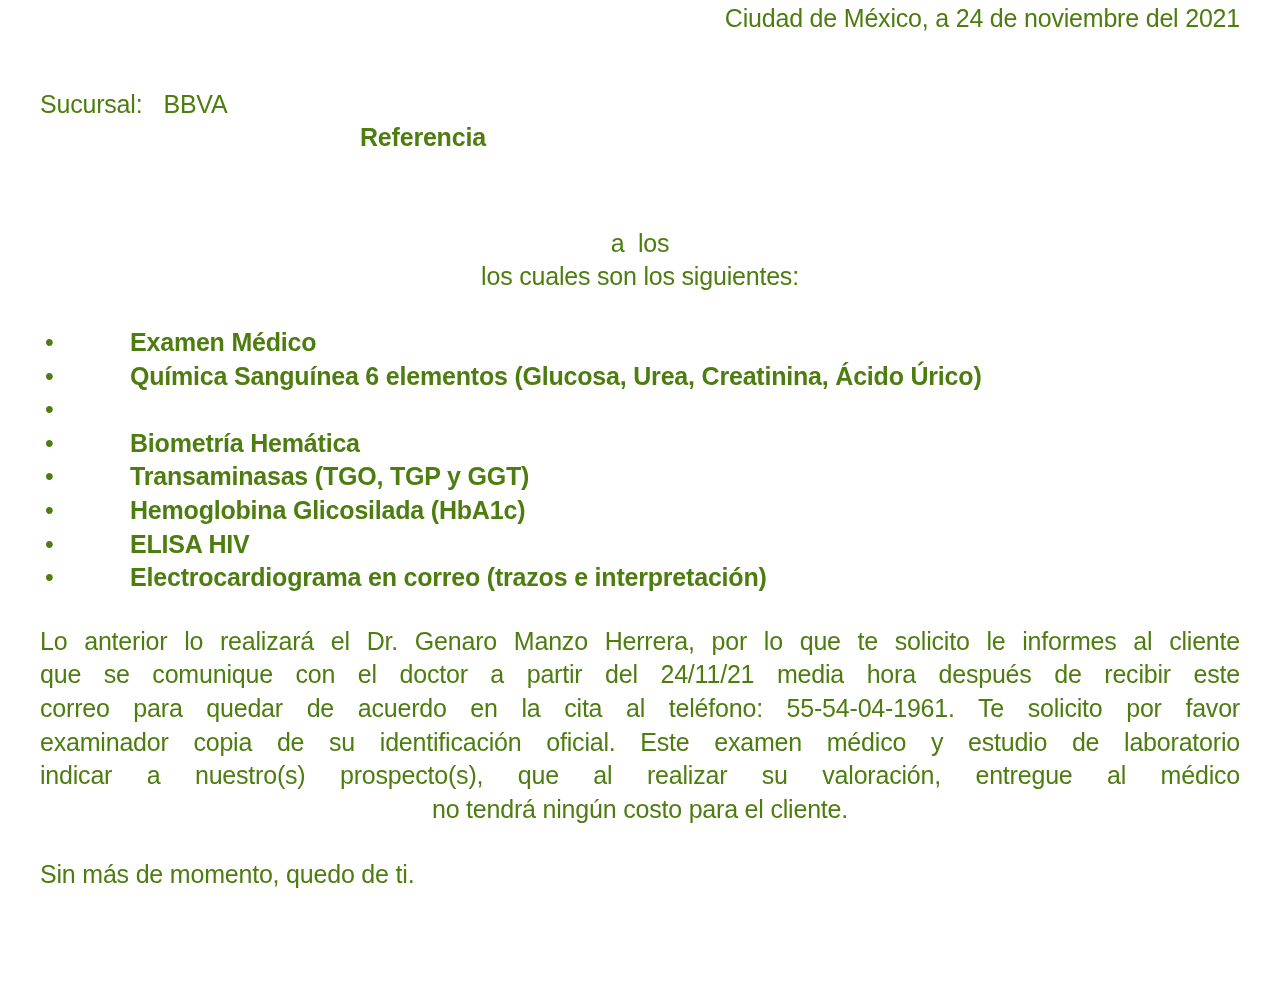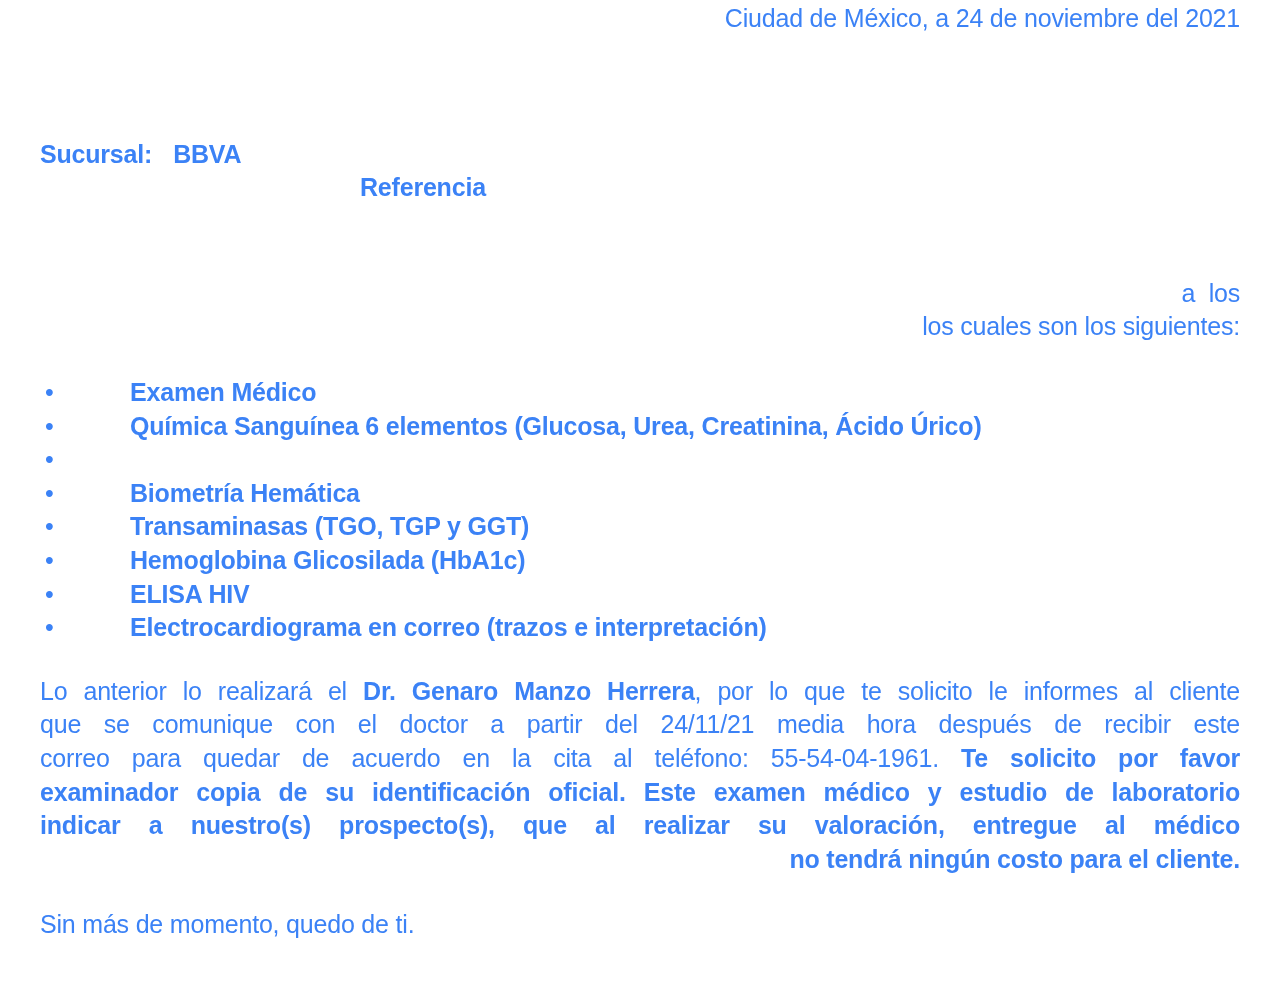--- a/index.html
+++ b/index.html
@@ -9,29 +9,29 @@
     overflow: hidden;
   }
   .page {
     box-sizing: border-box;
     width: 1280px; height: 1001px;
     padding: 2px 40px 0 40px;
     font-family: "Liberation Sans", sans-serif;
     font-size: 25px;
     line-height: 33.6px;
     letter-spacing: -0.2px;
-    color: #3b82f6;
+    color: #4d7c0f;
   }
-  .b { font-weight: 700; }
+  .b { font-weight: 400; }
   .date-line { text-align: right; }
-  .branch-line { margin-top: 102px; font-weight: bold; }
+  .branch-line { margin-top: 52px; }
   .branch-value { margin-left: 21px; }
   .ref-title { margin-left: 320px; font-weight: 700; }
   .intro { margin-top: 72px; }
-  .tline { text-align: right; }
+  .tline { text-align: center; }
   .tline.just { text-align: justify; text-align-last: justify; }
   .exam-list { margin-top: 32px; font-weight: 700; }
   .exam-item { display: flex; }
   .bullet { flex: 0 0 85px; width: 85px; padding-left: 5px; font-weight: 400; }
   .exam-text { white-space: nowrap; }
   .body-par { margin-top: 30px; }
   .closing { margin-top: 32px; white-space: nowrap; }
 </style>
 </head>
 <body>

